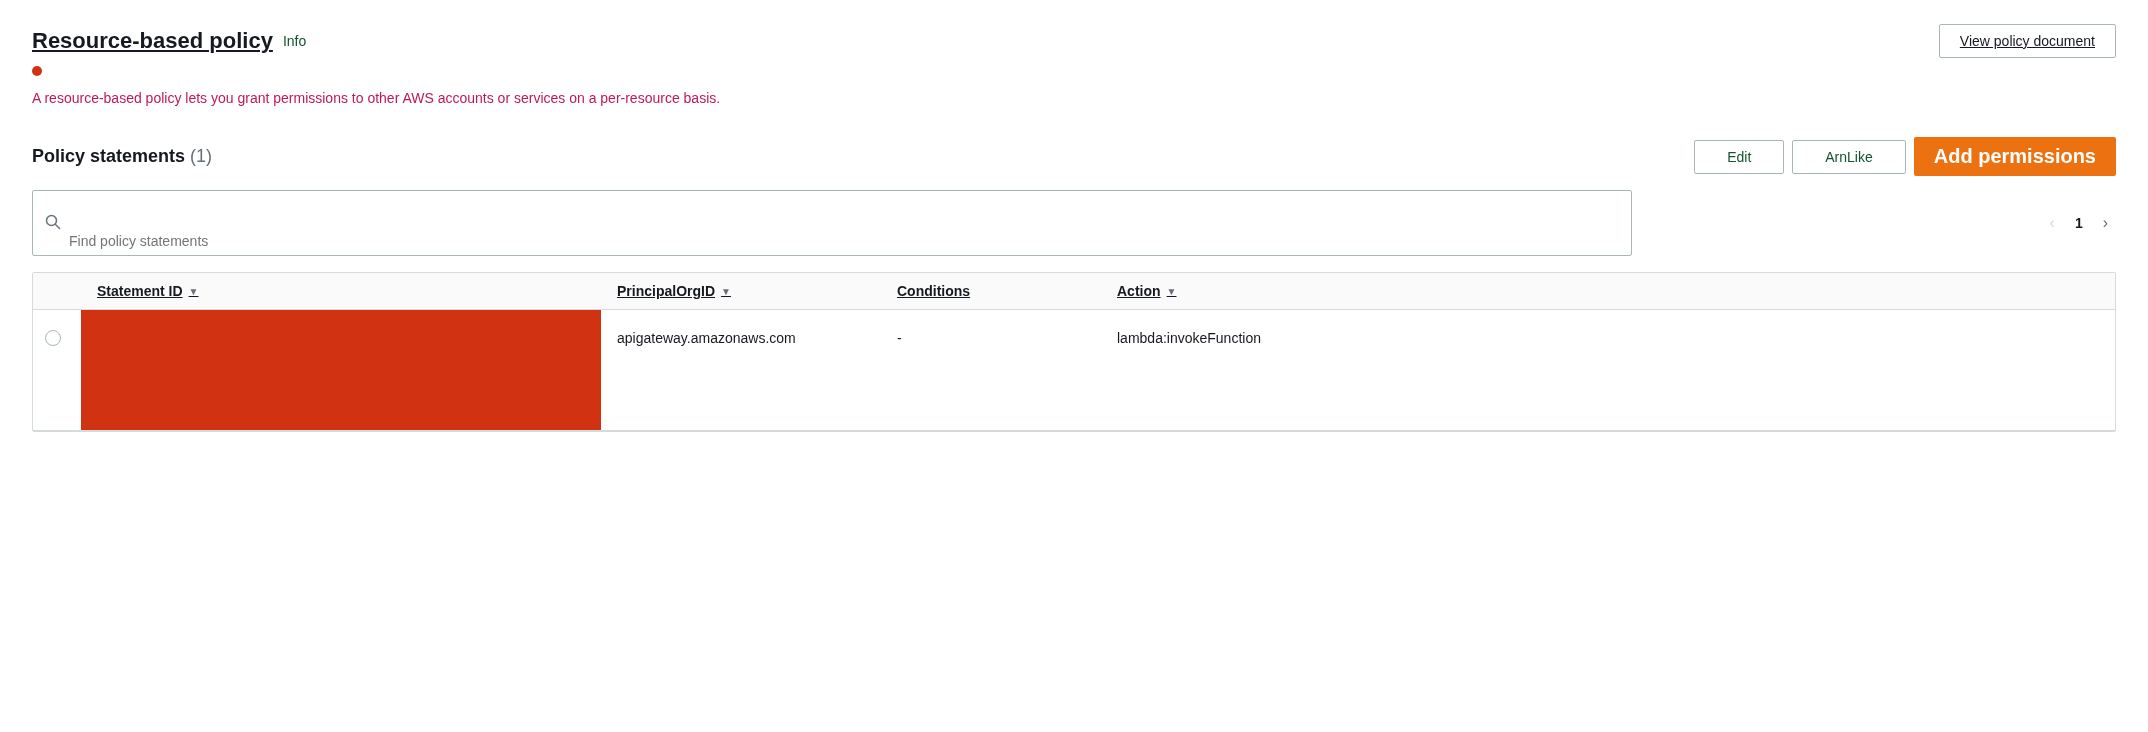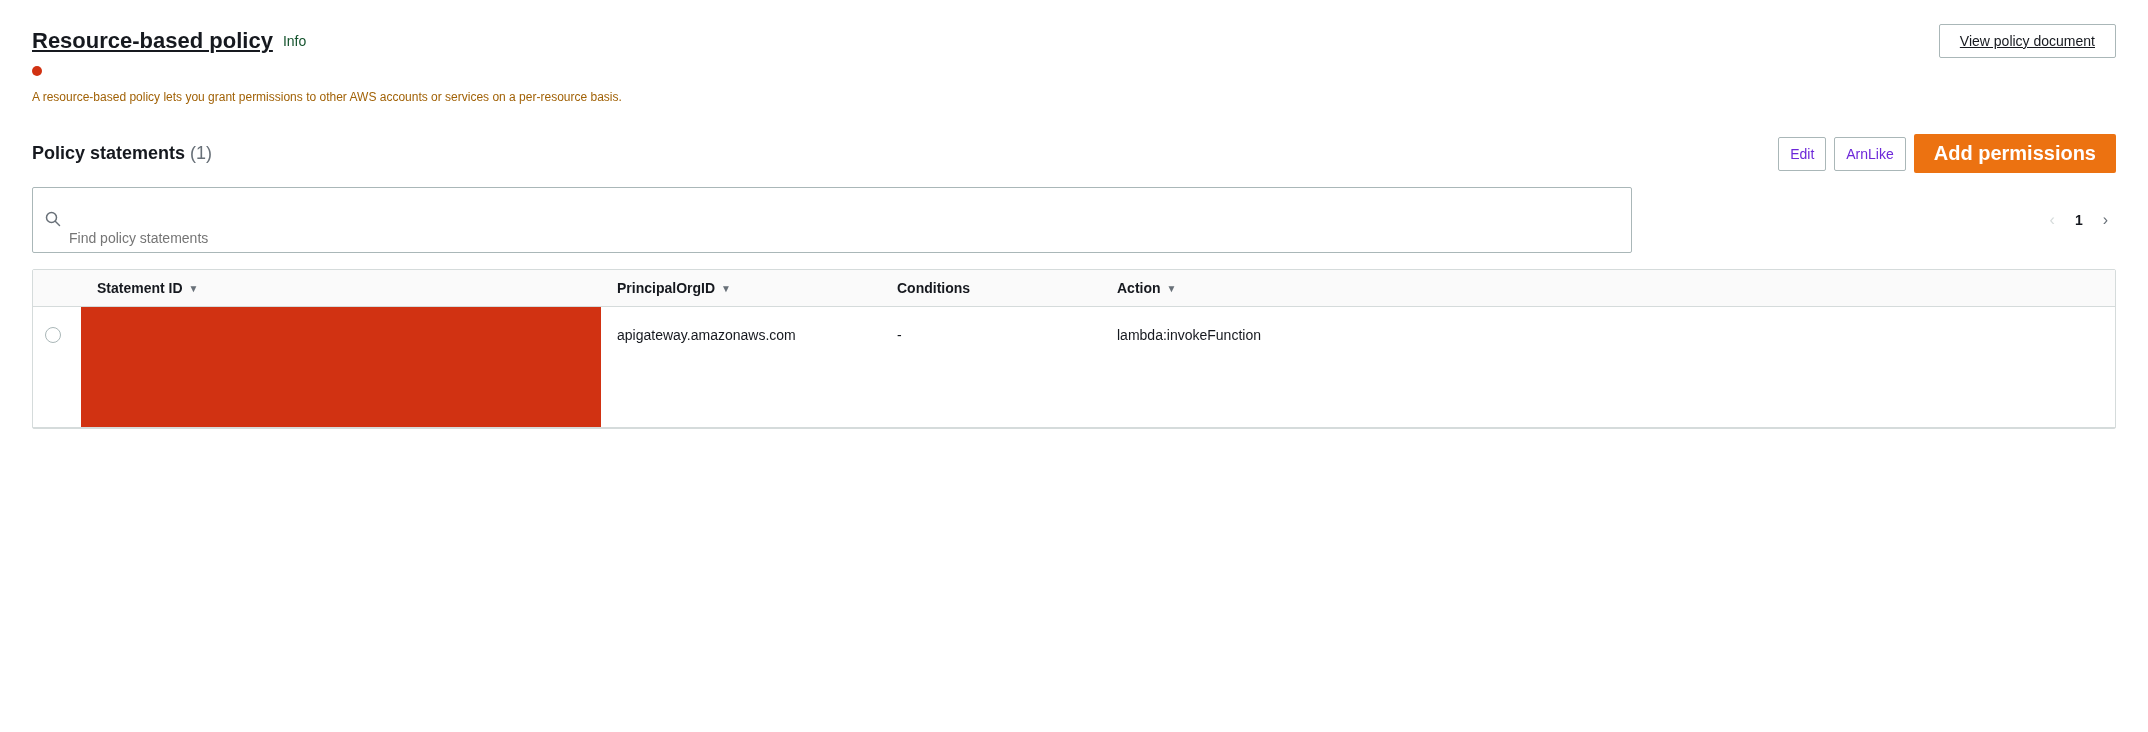--- a/index.html
+++ b/index.html
@@ -66,22 +66,22 @@
     .red-dot {
       width: 10px;
       height: 10px;
       background: #d13212;
       border-radius: 50%;
       margin-bottom: 12px;
     }
 
     
     .description {
-      font-size: 12px;
-      color: #a16207;
+      font-size: 14px;
+      color: #be185d;
       margin-bottom: 28px;
       line-height: 1.5;
     }
 
     
     .section-header {
       display: flex;
       align-items: center;
       justify-content: space-between;
       margin-bottom: 14px;
@@ -101,22 +101,22 @@
     .action-buttons {
       display: flex;
       gap: 8px;
       align-items: center;
     }
 
     .btn-edit,
     .btn-delete {
       border: 1px solid #aab7b8;
       background: #ffffff;
-      color: #6d28d9;
-      padding: 8px 11px;
+      color: #14532d;
+      padding: 8px 32px;
       font-size: 14px;
       cursor: pointer;
       border-radius: 2px;
       font-weight: 500;
     }
 
     .btn-add-permissions {
       border: none;
       background: #ec7211;
       color: #ffffff;
@@ -201,20 +201,21 @@
     }
 
     .th {
       padding: 10px 16px;
       font-size: 14px;
       font-weight: 700;
       color: #16191f;
       display: flex;
       align-items: center;
       gap: 6px;
+      text-decoration: underline;
     }
 
     .th.checkbox-col {
       padding: 10px 12px;
     }
 
     .sort-icon {
       font-size: 10px;
       color: #687078;
     }

